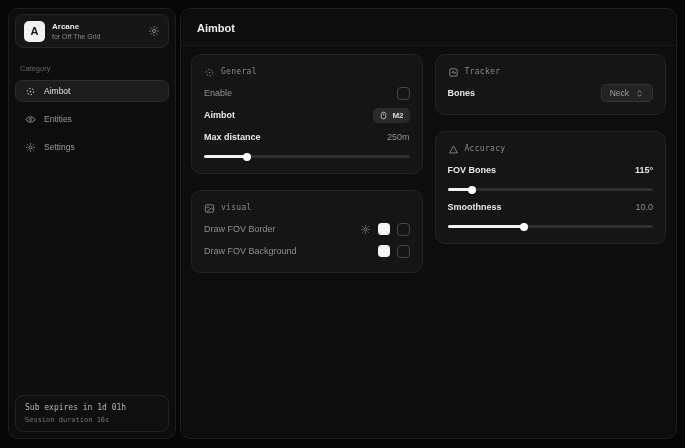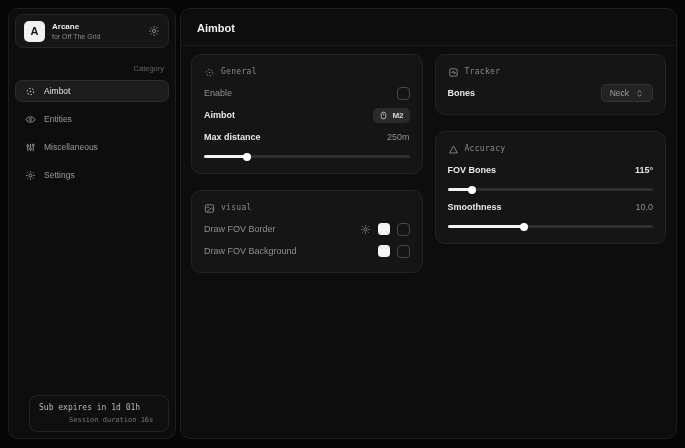--- a/index.html
+++ b/index.html
@@ -11,30 +11,30 @@
 
   
   .side-header { margin:5px 6px 0; height:34px; background:#161616; border:1px solid #262626;
     border-radius:8px; display:flex; align-items:center; padding:0 8px; gap:7px; }
   .logo { width:21px; height:21px; background:#f2f2f2; border-radius:5px; color:#141414;
     font-weight:bold; font-size:11px; display:flex; align-items:center; justify-content:center; flex:none; }
   .app-meta { display:flex; flex-direction:column; }
   .app-name { font-size:8px; font-weight:700; color:#ececec; }
   .app-sub { font-size:7px; color:#8a8a8a; margin-top:2px; }
   .side-header .icon-btn { margin-left:auto; color:#8a8a8a; display:flex; }
-  .category { margin:16px 11px 7px; font-size:7.5px; color:#666;text-align:right; }
+  .category { margin:16px 11px 7px; font-size:7.5px; color:#666; }
   .nav { display:flex; flex-direction:column; gap:6px; padding:0 6px; }
   .nav-item { height:22px; border-radius:7px; display:flex; align-items:center; gap:8px;
     padding:0 9px; color:#9a9a9a; font-size:8.5px; border:1px solid transparent; cursor:pointer; }
   .nav-item.selected { background:#1c1c1c; border-color:#2d2d2d; color:#e8e8e8; }
   .nav-item svg { flex:none; }
-  .side-footer { position:absolute; left:20px; right:6px; bottom:6px; border:1px solid #242424;
+  .side-footer { position:absolute; left:6px; right:6px; bottom:6px; border:1px solid #242424;
     border-radius:8px; padding:7px 9px; background:#0f0f0f; }
   .footer-line1 { font-family:"DejaVu Sans Mono", monospace; font-size:8px; color:#b8b8b8; }
-  .footer-line2 { font-family:"DejaVu Sans Mono", monospace; font-size:7px; color:#767676; margin-top:4px;margin-left:30px; }
+  .footer-line2 { font-family:"DejaVu Sans Mono", monospace; font-size:7px; color:#767676; margin-top:4px; }
 
   
   .main-title { padding:13px 16px 11px; font-size:11px; font-weight:700; color:#f0f0f0;
     border-bottom:1px solid #1a1a1a; }
   .content { display:flex; gap:12px; padding:8px 10px; align-items:flex-start; }
   .col { display:flex; flex-direction:column; gap:16px; flex:1; }
   .card { background:#151515; border:1px solid #232323; border-radius:10px; padding:9px 12px 10px; }
   .card-header { display:flex; gap:6px; color:#8a8a8a;
     font-family:"DejaVu Sans Mono", monospace; font-size:8px; margin:3px 0 4px; letter-spacing:.3px; }
   .row { display:flex; align-items:center; height:22px; font-size:9px; }
@@ -92,31 +92,20 @@
         <svg width="11" height="11" viewBox="0 0 24 24" fill="none" stroke="currentColor" stroke-width="2">
           <path d="M2 12s3.5-6 10-6 10 6 10 6-3.5 6-10 6S2 12 2 12z"></path>
             <circle cx="12" cy="12" r="2.4"></circle>
         </svg>
       </span>
       <span>Entities</span>
     </div>
     <div class="nav-item">
       <span style="display:flex">
         <svg width="11" height="11" viewBox="0 0 24 24" fill="none" stroke="currentColor" stroke-width="2">
-          <path d="M6 4v16M12 4v16M18 4v16"></path>
-            <circle cx="6" cy="9" r="2.2" fill="#0d0d0d"></circle>
-            <circle cx="12" cy="15" r="2.2" fill="#0d0d0d"></circle>
-            <circle cx="18" cy="7" r="2.2" fill="#0d0d0d"></circle>
-        </svg>
-      </span>
-      <span>Miscellaneous</span>
-    </div>
-    <div class="nav-item">
-      <span style="display:flex">
-        <svg width="11" height="11" viewBox="0 0 24 24" fill="none" stroke="currentColor" stroke-width="2">
           <circle cx="12" cy="12" r="3.2"></circle>
           <path d="M12 2.5v3M12 18.5v3M2.5 12h3M18.5 12h3M5.2 5.2l2.1 2.1M16.7 16.7l2.1 2.1M18.8 5.2l-2.1 2.1M7.3 16.7l-2.1 2.1"></path>
         </svg>
       </span>
       <span>Settings</span>
     </div>
   </div>
 
   <div class="side-footer">
     <div class="footer-line1">Sub expires in 1d 01h</div>

